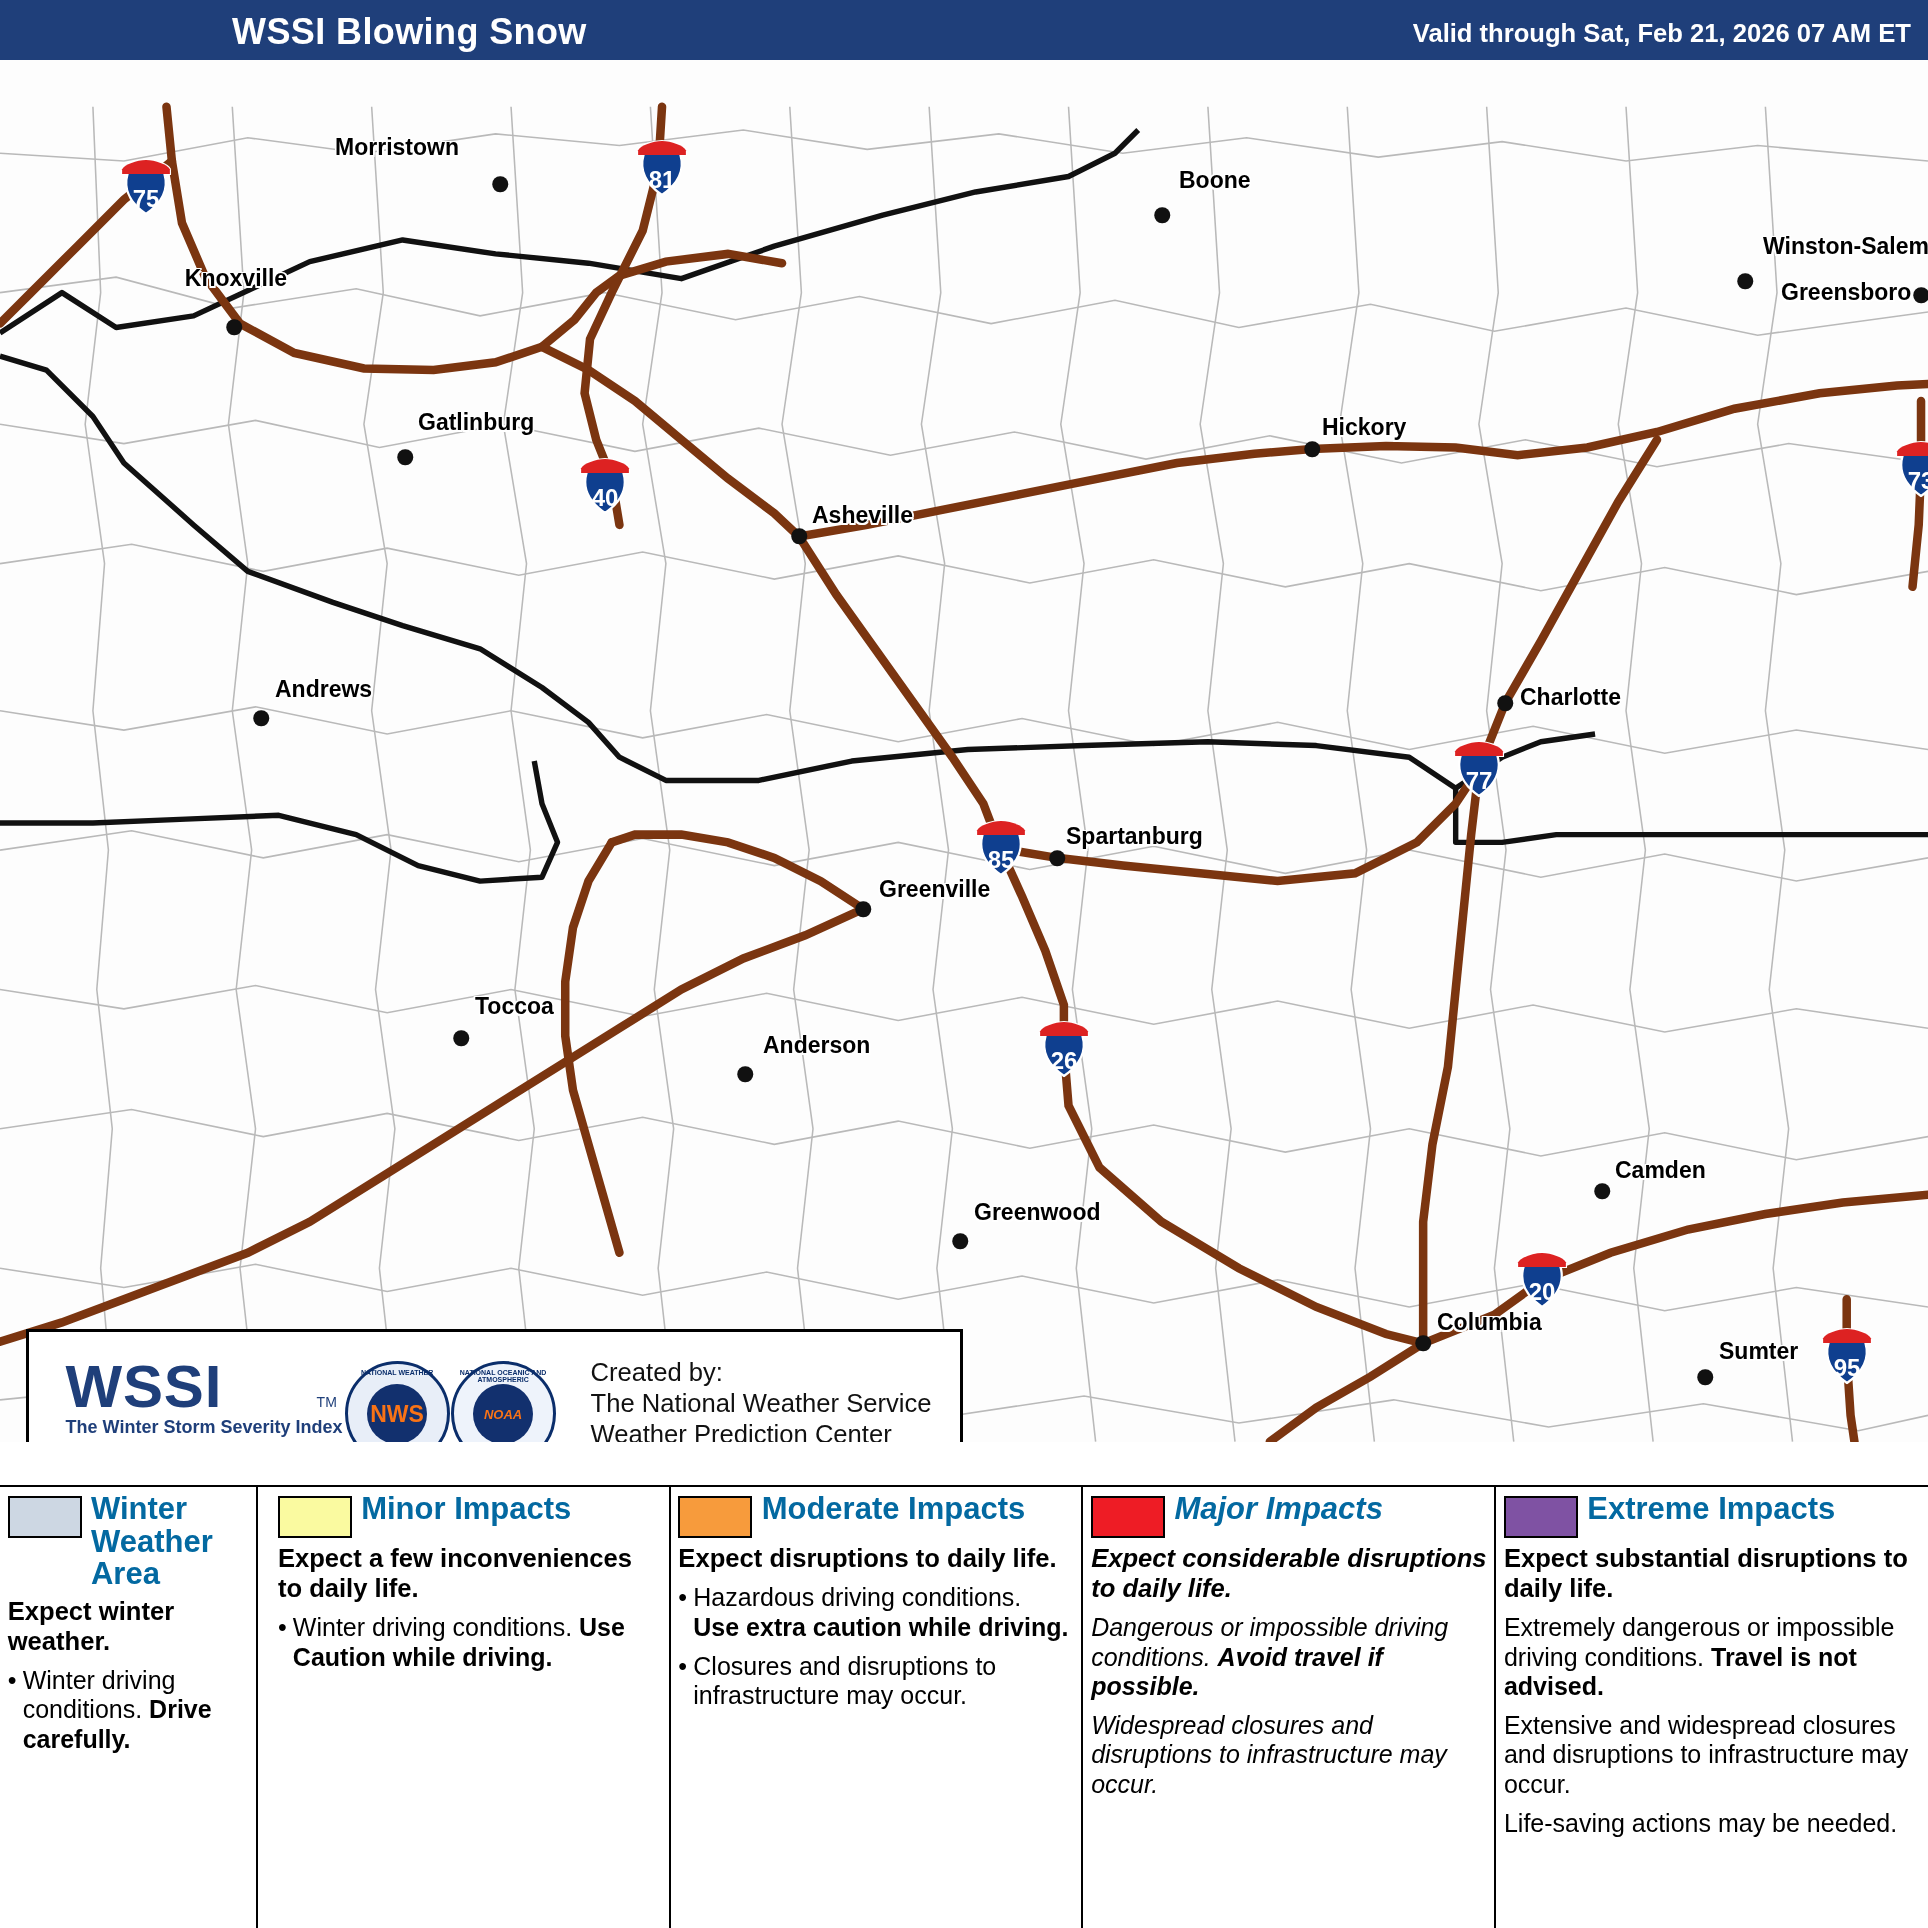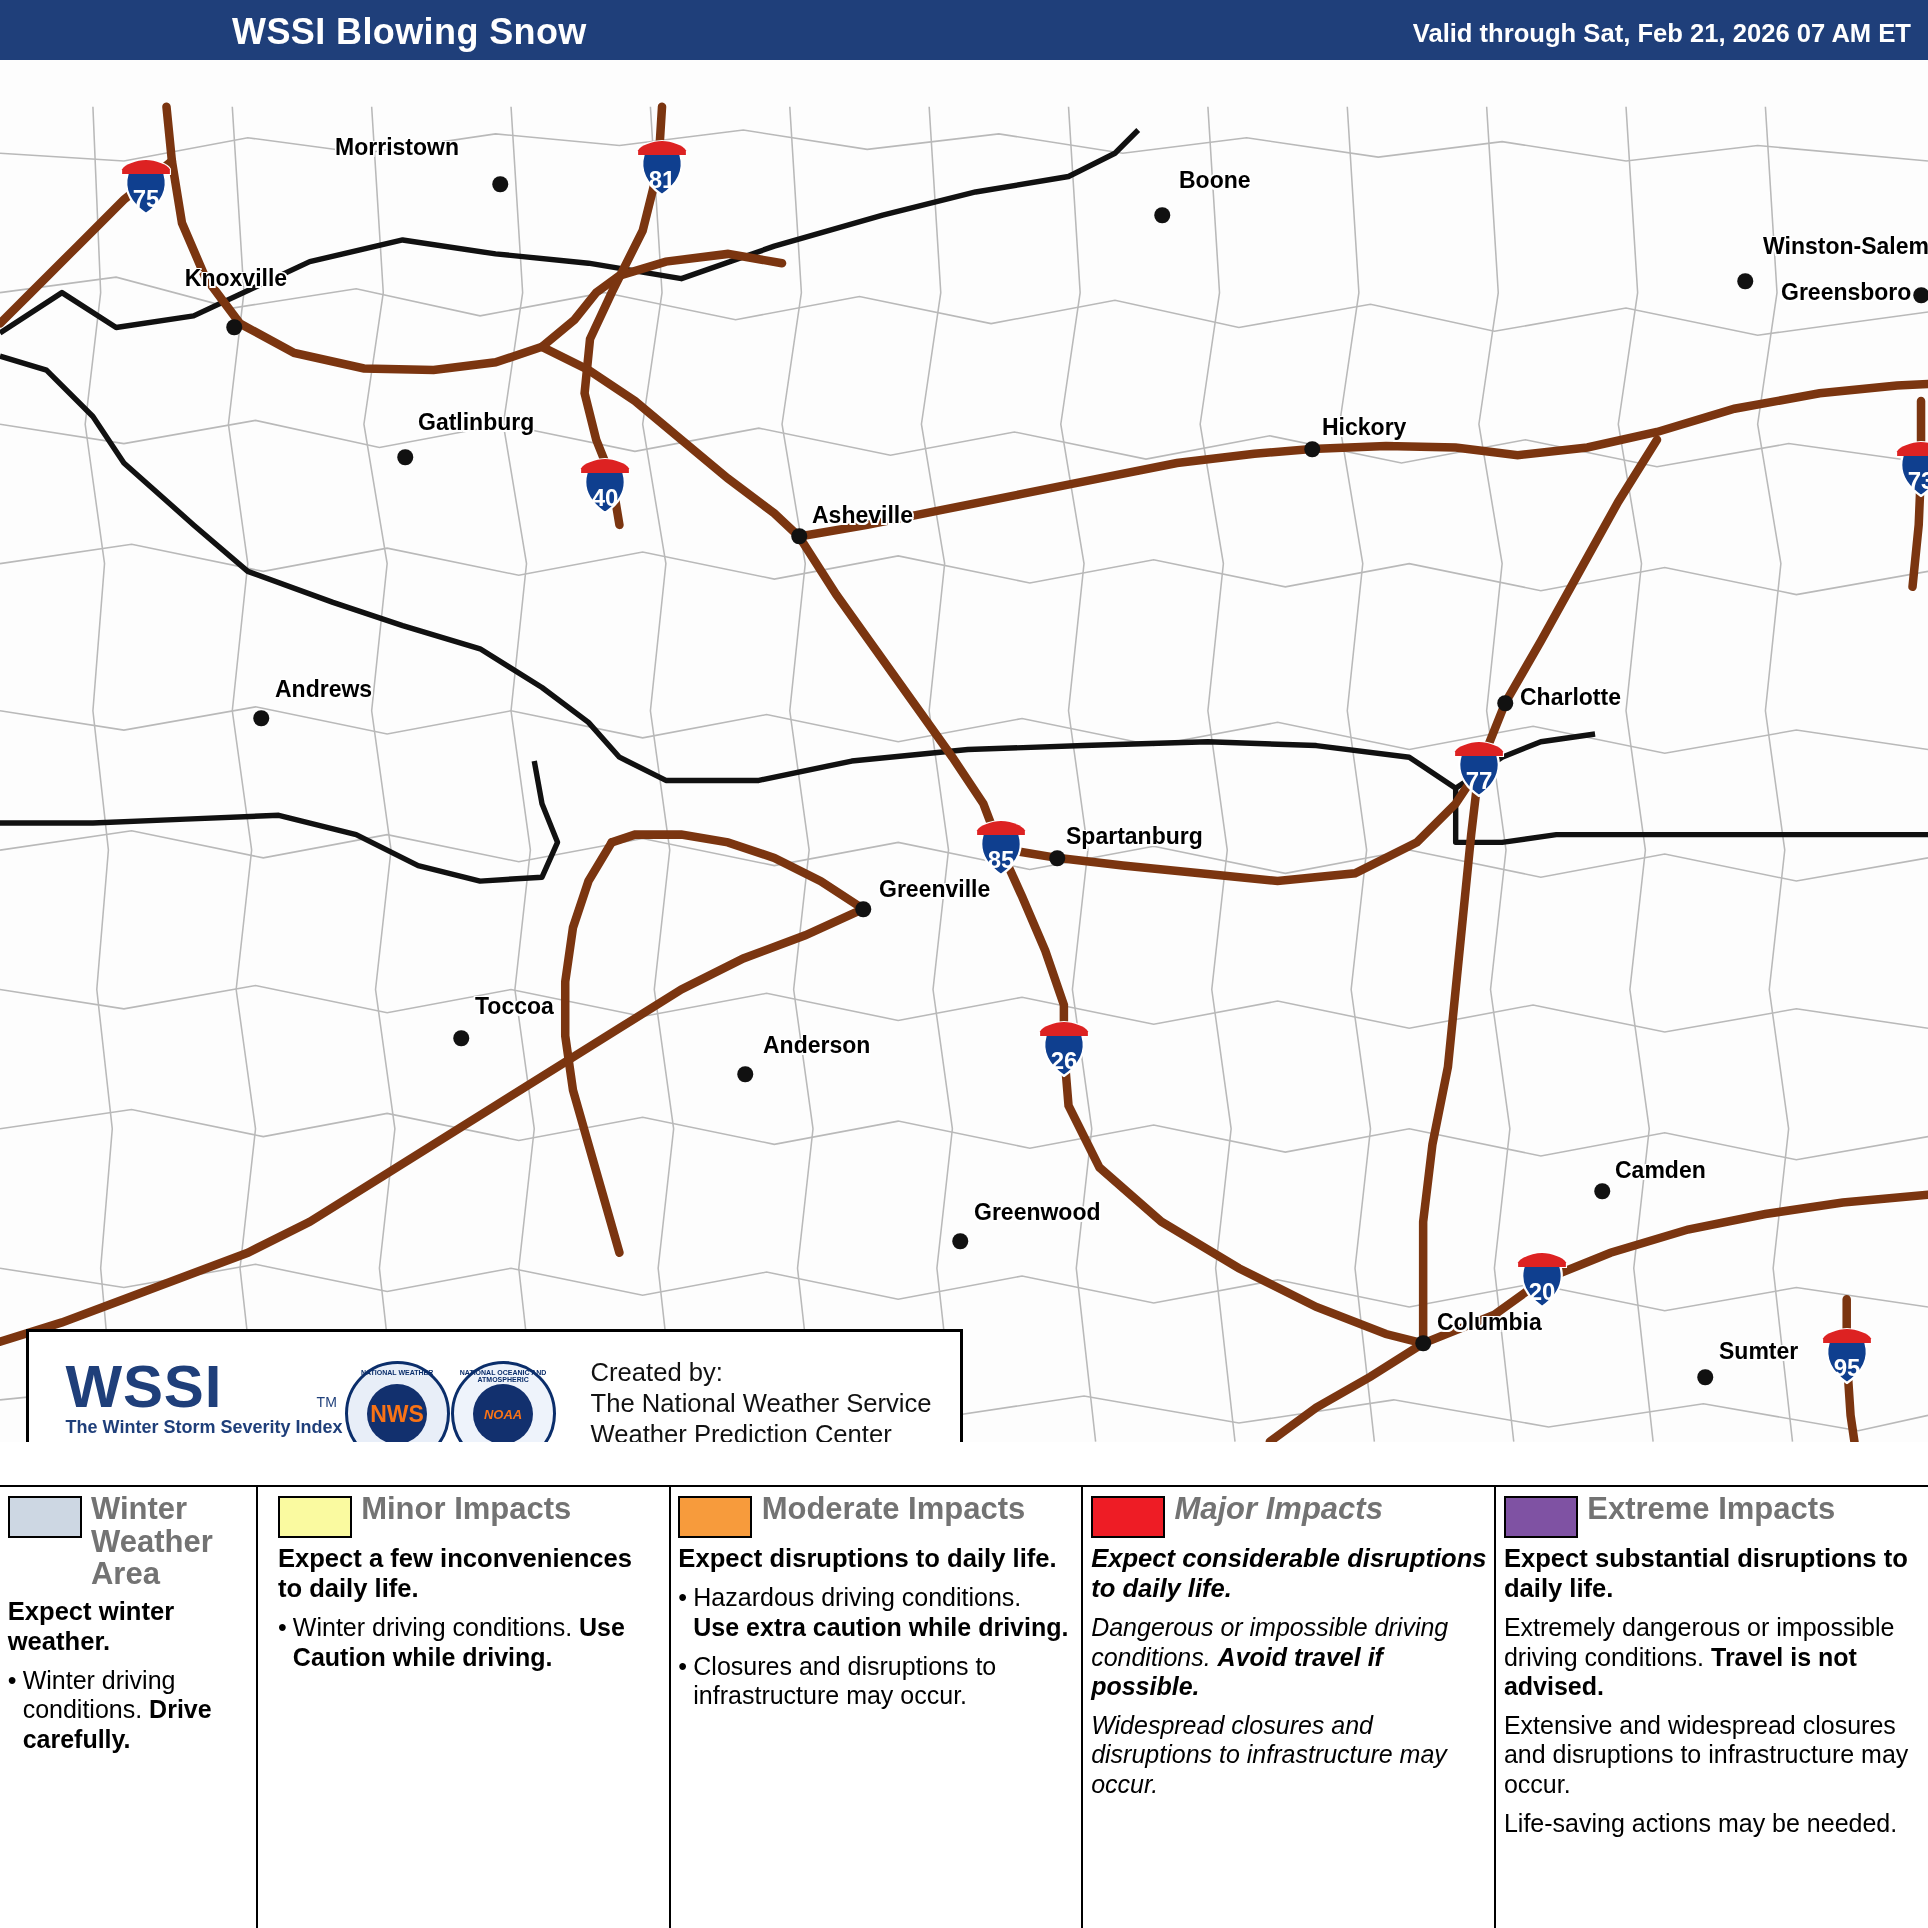--- a/index.html
+++ b/index.html
@@ -112,21 +112,21 @@
   .lcol:last-child{border-right:none;}
   .lcol.c0{width:258px;}
   .lcol.c1{width:413px;padding-left:20px;}
   .lcol.c2{width:413px;}
   .lcol.c3{width:413px;font-style:italic;}
   .lcol.c4{width:432px;}
 
   .lhead{display:flex;align-items:flex-start;gap:9.3px;}
   .chip{width:74px;height:42px;border:2.3px solid #000;box-sizing:border-box;flex:none;margin-top:3.1px;}
   .lhead h3{
-    margin:0;font-size:31px;font-weight:bold;color:#737373;line-height:1.05;
+    margin:0;font-size:31px;font-weight:bold;color:#0369a1;line-height:1.05;
   }
   .lhead.c0 h3{font-size:31px;}
   .lbold{font-size:25.6px;font-weight:bold;color:#000;line-height:1.16;margin:6.2px 0 0 0;}
   .bullet{display:flex;gap:6.2px;margin-top:9.3px;font-size:25px;line-height:1.18;}
   .bullet .dot{flex:none;}
   .para{margin-top:9.3px;font-size:25px;line-height:1.18;}
 </style>
 </head>
 <body>
 

